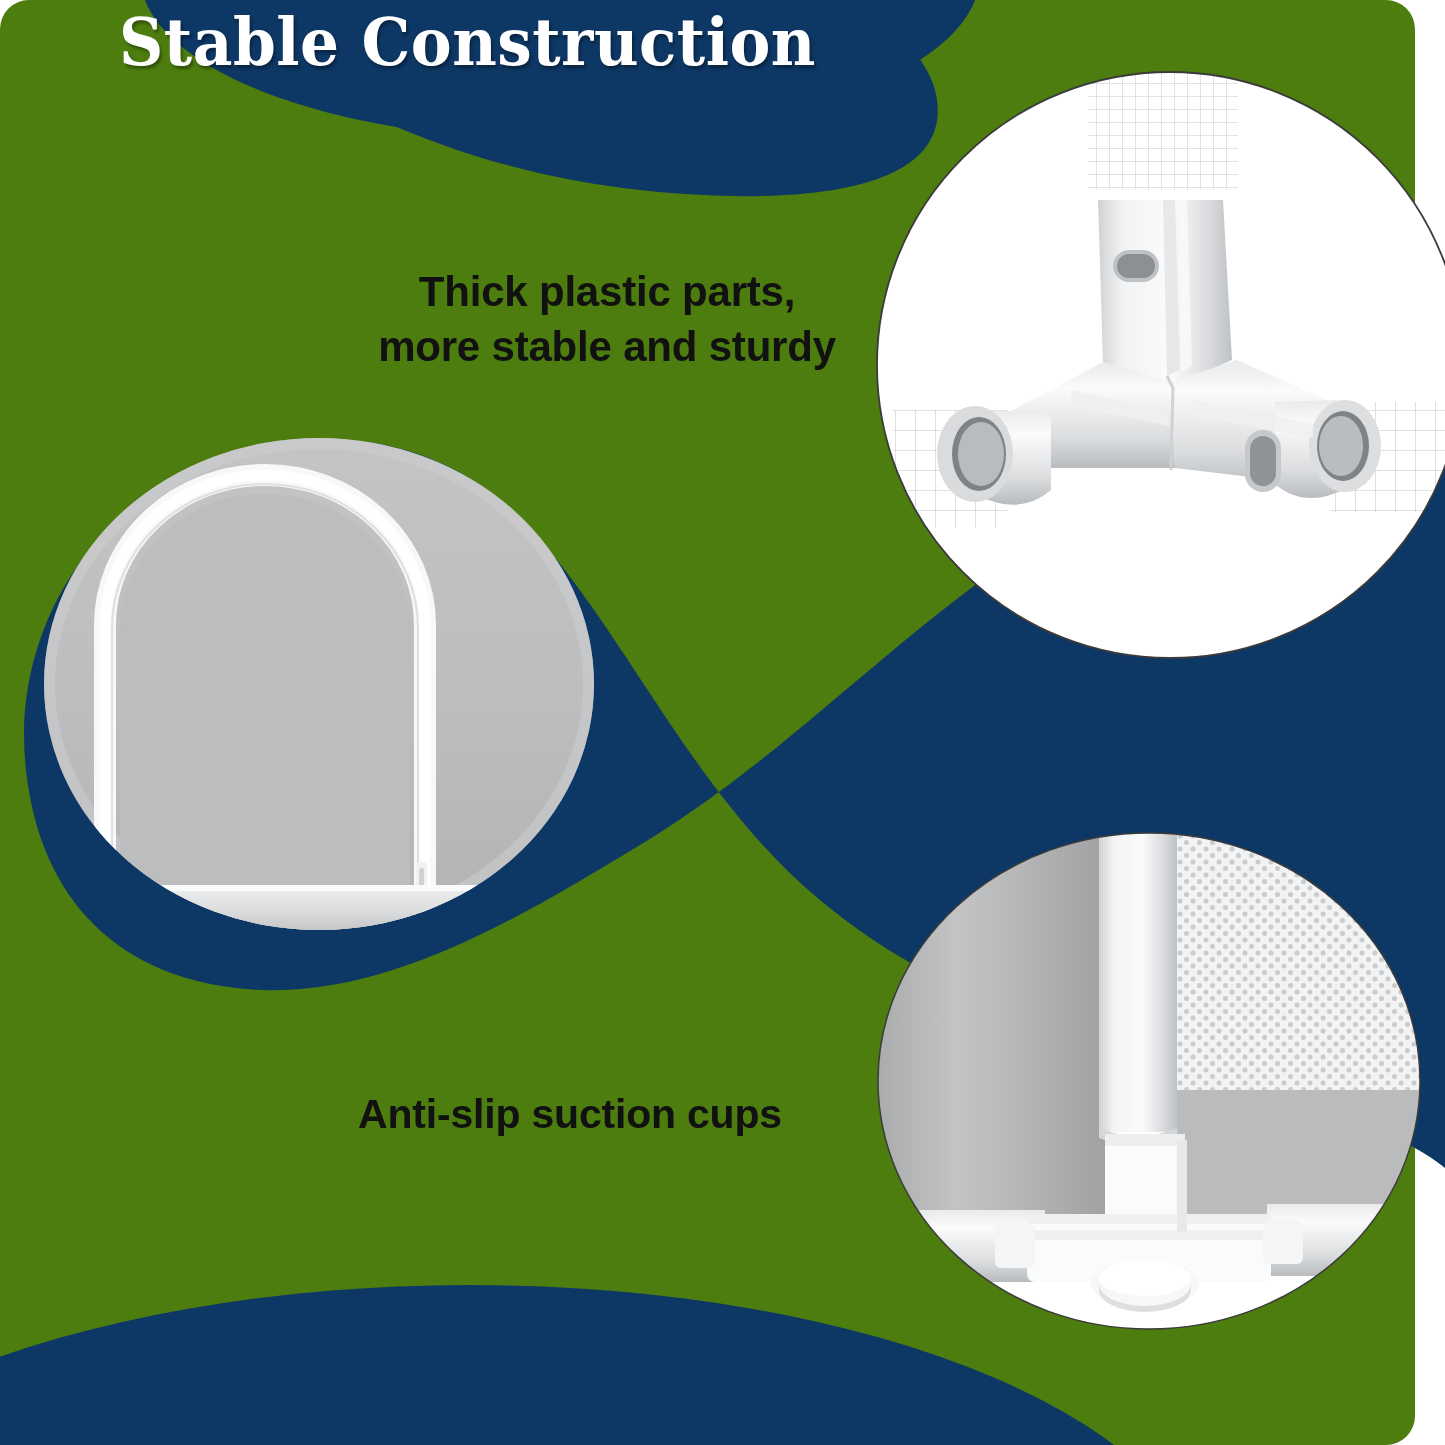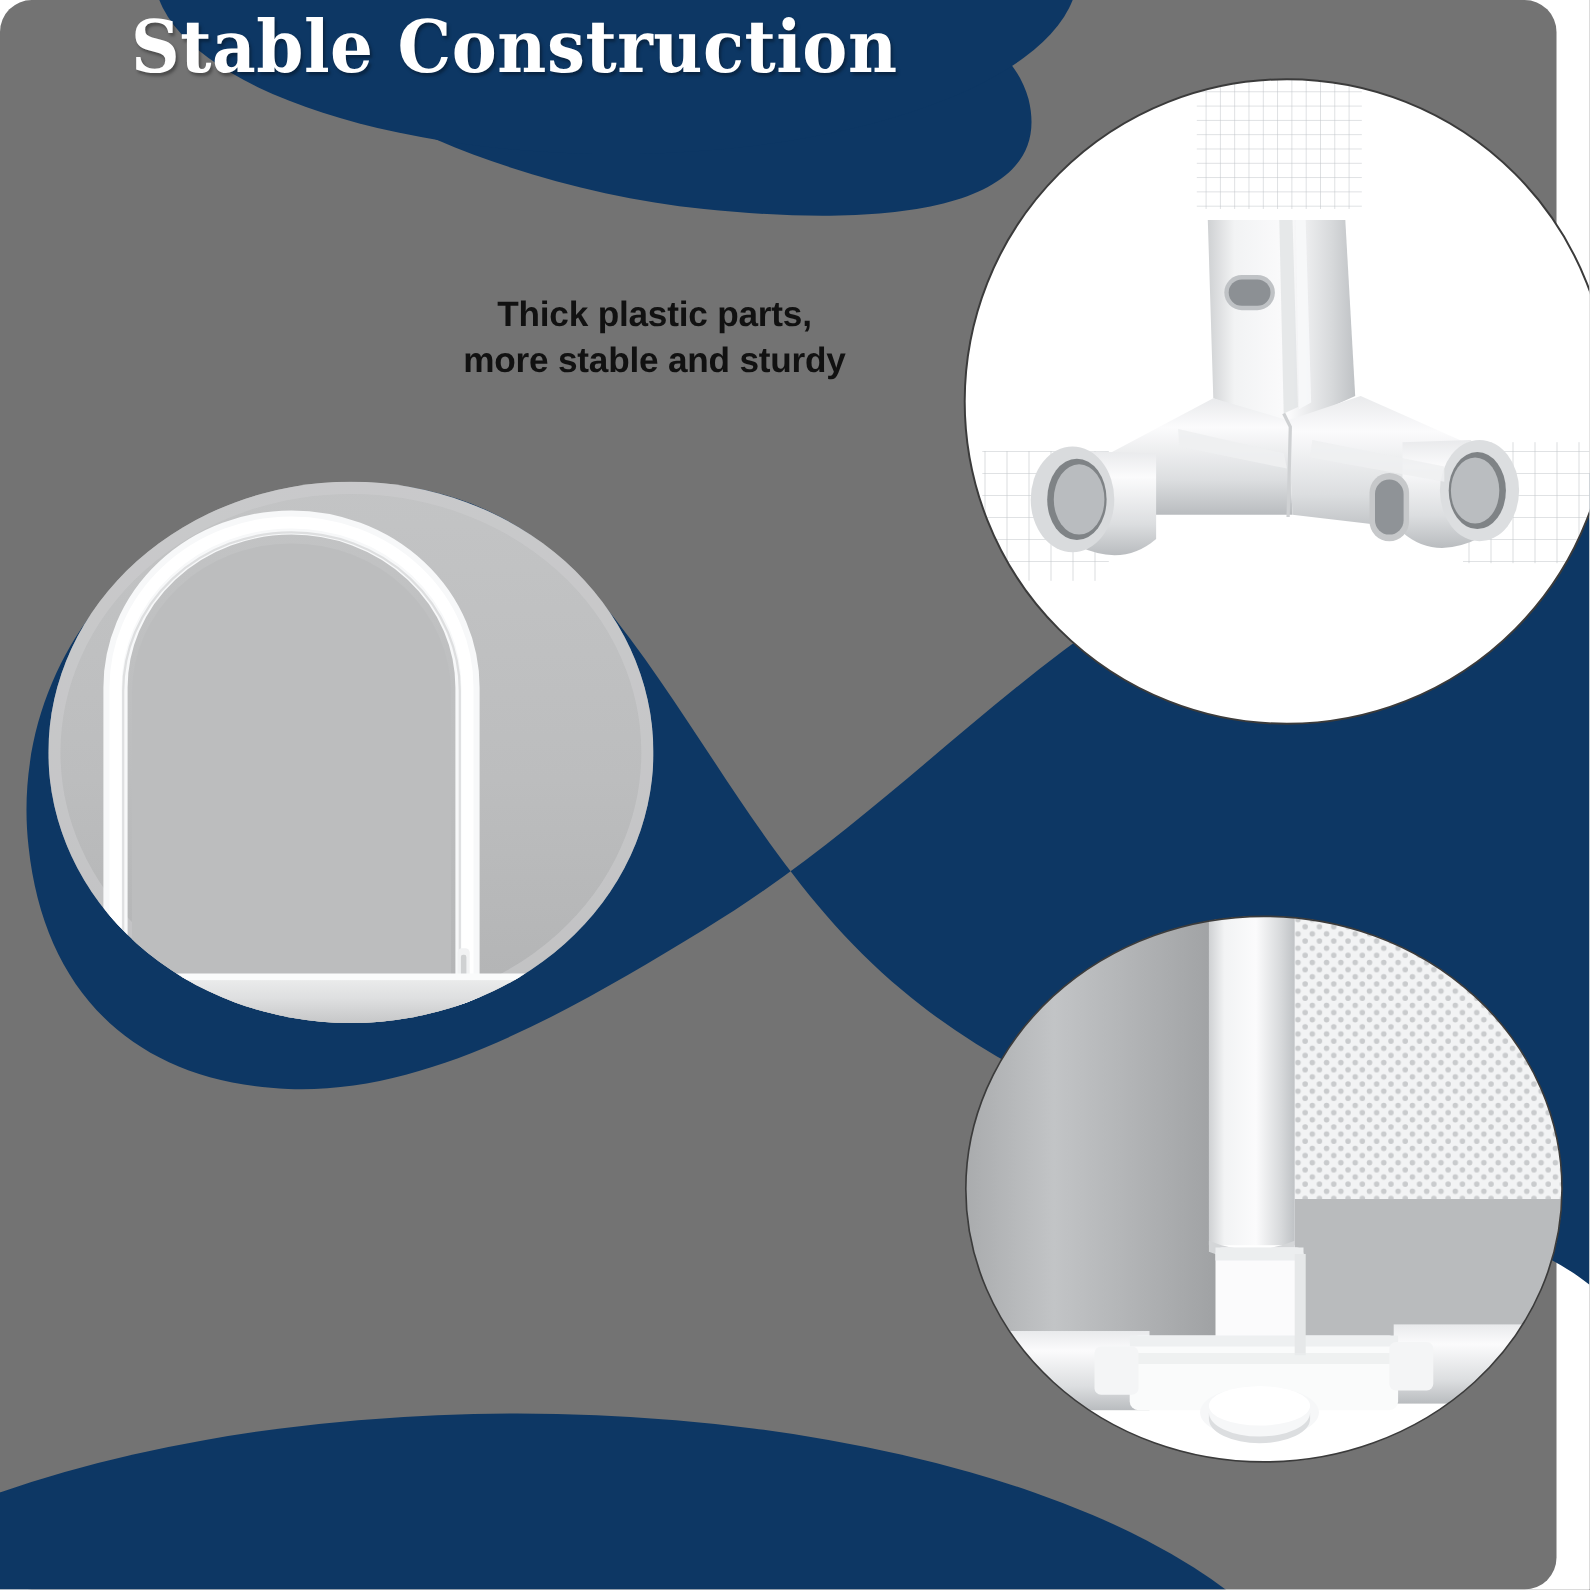--- a/index.html
+++ b/index.html
@@ -4,21 +4,21 @@
 <style>
   * { margin:0; padding:0; box-sizing:border-box; }
   html,body { background:#ffffff; }
   body {
     width:1445px; height:1445px;
     font-family:"Liberation Sans", sans-serif;
     overflow:hidden;
     position:relative;
   }
 
-  #stage { position:absolute; inset:0; width:1415px; height:1445px; background:#737373;border-radius:29px; }
+  #stage { position:absolute; inset:0; width:1415px; height:1445px; background:#4d7c0f;border-radius:29px; }
 
   
   #bg-art { position:absolute; inset:0; width:1445px; height:1445px; }
 
   
   #title-text {
     position:absolute;
     left:0; top:8px; width:935px;
     text-align:center;
     color:#ffffff;
@@ -35,24 +35,24 @@
 
   
   .caption {
     position:absolute;
     font-family:"Liberation Sans", sans-serif;
     font-weight:bold;
     line-height:1.30;
     white-space:pre-line;
   }
   #cap-plastic {
-    left:180px; top:265px; width:830px;
+    left:192px; top:265px; width:830px;
     text-align:center;
     color:#111111;
-    font-size:32px;
+    font-size:42px;
     letter-spacing:-0.2px;
   }
   #cap-zipper {
     left:634px; top:663px; width:520px;
     text-align:left;
     color:#f4f6f9;
     font-size:41px;
     letter-spacing:-0.2px;
     text-shadow:1px 2px 2px rgba(0,0,0,0.22);
   }
@@ -238,14 +238,15 @@
       <ellipse cx="272" cy="249" rx="271" ry="248" fill="none" stroke="#3b3b3b" stroke-width="1.5"></ellipse>
     </g>
   </svg>
 
   <div id="title-text">Stable Construction</div>
 
   <div class="caption" id="cap-plastic">Thick plastic parts,
 more stable and sturdy</div>
 
 
+  <div class="caption" id="cap-suction">Anti-slip suction cups</div>
 
 </div>
 
 </body></html>

